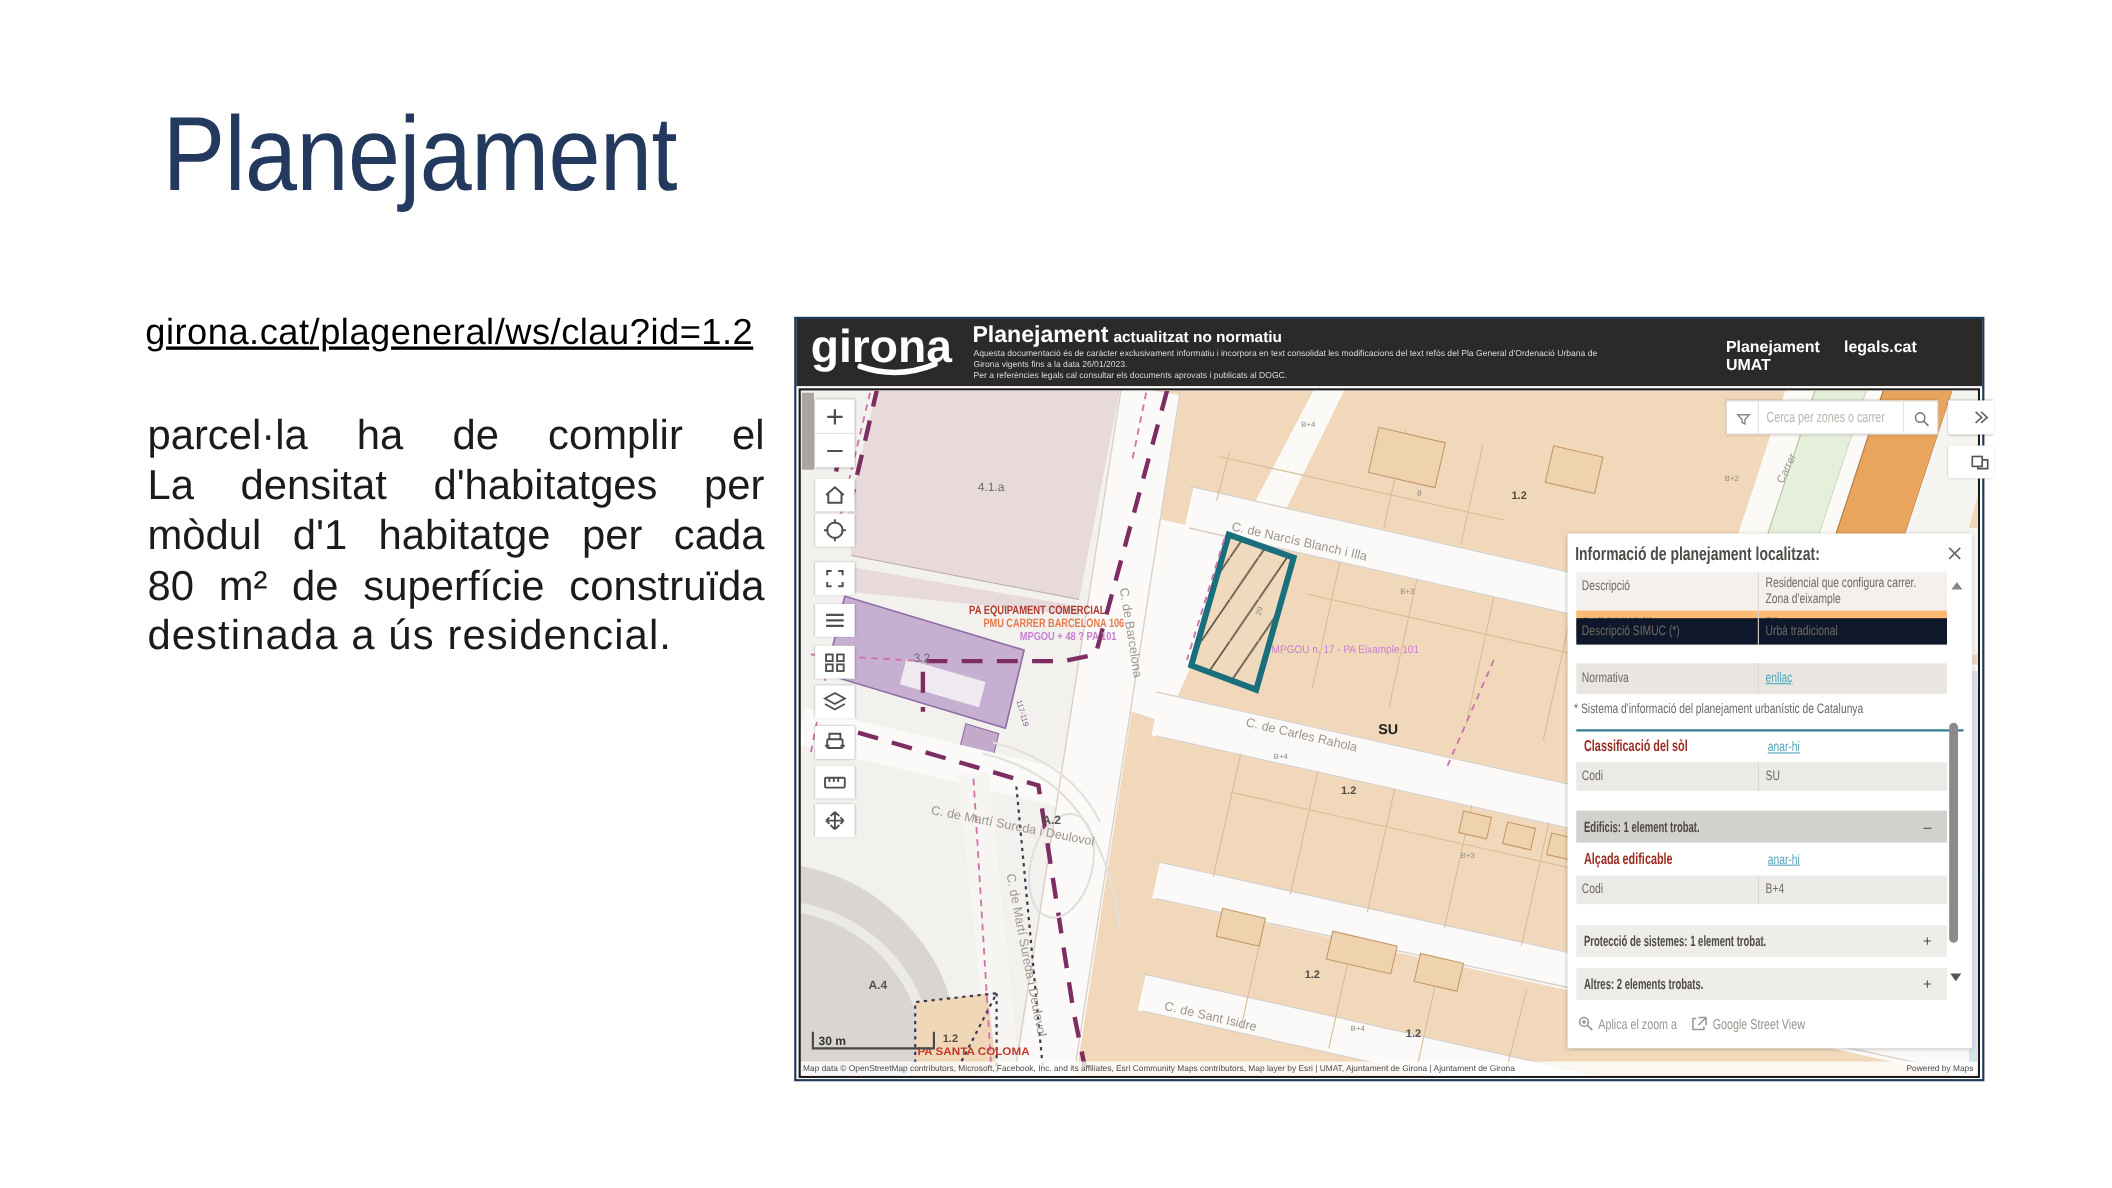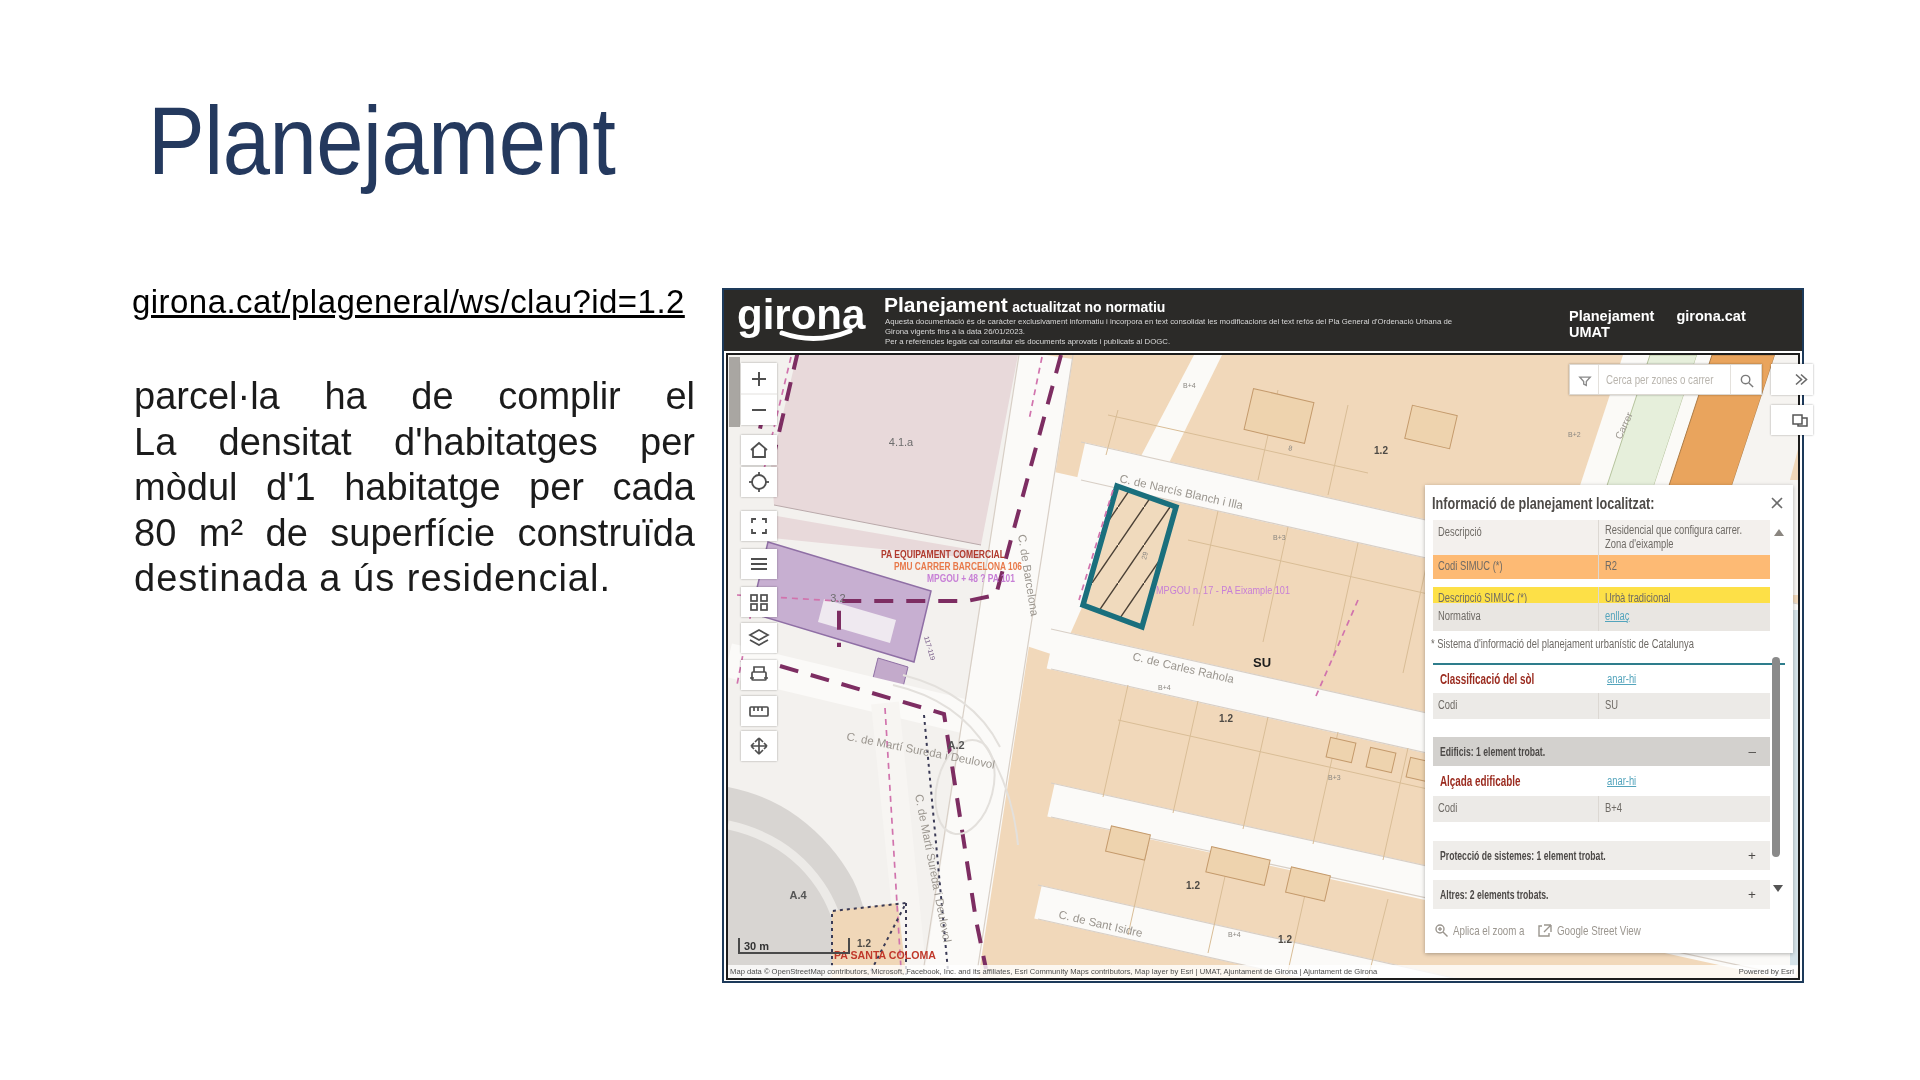--- a/index.html
+++ b/index.html
@@ -55,21 +55,21 @@
   <div id="hdr">
     <svg width="170" height="60" style="position:absolute;left:6px;top:0px" viewBox="0 0 170 60">
       <text x="7" y="39" font-family="Liberation Sans, sans-serif" font-size="42px" font-weight="bold" fill="#ffffff">girona</text>
       <path d="M52,43 Q86,55 120,41" fill="none" stroke="#ffffff" stroke-width="5" stroke-linecap="round"></path>
     </svg>
     <div style="position:absolute;left:160px;top:3px;color:#fff;white-space:nowrap;">
       <span style="font-size:21px;font-weight:bold;">Planejament</span>
       <span style="font-size:14px;font-weight:bold;">actualitzat no normatiu</span>
     </div>
     <div style="position:absolute;left:161px;top:27px;color:#d8d8d8;font-size:7.8px;line-height:9.8px;white-space:nowrap;">Aquesta documentació és de caràcter exclusivament informatiu i incorpora en text consolidat les modificacions del text refós del Pla General d'Ordenació Urbana de<br>Girona vigents fins a la data 26/01/2023.<br>Per a referències legals cal consultar els documents aprovats i publicats al DOGC.</div>
-    <div style="position:absolute;left:845px;top:18px;color:#fff;font-size:14.5px;font-weight:bold;">Planejament<span style="margin-left:22px;">girona.cat</span><br>UMAT</div>
+    <div style="position:absolute;left:845px;top:18px;color:#fff;font-size:14.5px;font-weight:bold;">Planejament<span style="margin-left:22px;">legals.cat</span><br>UMAT</div>
   </div>
 
   <div class="tbtn" style="top:73px;height:62px;">
     <svg width="36" height="62" viewBox="0 0 36 62" stroke="#4f4f4f" stroke-width="2">
       <line x1="11" y1="16" x2="25" y2="16"></line>
         <line x1="18" y1="9" x2="18" y2="23"></line>
       <line x1="0" y1="31" x2="36" y2="31" stroke="#e3e1de" stroke-width="1"></line>
       <line x1="11" y1="47" x2="25" y2="47"></line>
     </svg>
   </div>
@@ -324,41 +324,41 @@
         <text x="500" y="582">B+4</text>
         <text x="418" y="205" transform="rotate(-75 418 205)">29</text>
         <text x="560" y="95" transform="rotate(13 560 95)">8</text>
       </g>
 
       <g>
         <path d="M11,583 L11,598 L121,598 L121,583" fill="none" stroke="#4a4a4a" stroke-width="2"></path>
         <text x="16" y="595" font-size="11px" fill="#333" font-weight="bold">30 m</text>
       </g>
     </svg>
-    <div id="attrib">&nbsp;Map data © OpenStreetMap contributors, Microsoft, Facebook, Inc. and its affiliates, Esri Community Maps contributors, Map layer by Esri | UMAT, Ajuntament de Girona | Ajuntament de Girona<span style="position:absolute;right:4px;">Powered by Esri</span></div>
+    <div id="attrib">&nbsp;Map data © OpenStreetMap contributors, Microsoft, Facebook, Inc. and its affiliates, Esri Community Maps contributors, Map layer by Esri | UMAT, Ajuntament de Girona | Ajuntament de Girona<span style="position:absolute;right:4px;">Powered by Maps</span></div>
   </div>
 
   <div id="panel">
     <div style="position:absolute;left:7px;top:9px;font-size:17px;font-weight:bold;color:#4d4a47;"><span class="cnd2" style="transform:scaleX(0.745);">Informació de planejament localitzat:</span></div>
     <svg width="14" height="14" style="position:absolute;left:345px;top:11px" viewBox="0 0 14 14" stroke="#6b6b6b" stroke-width="1.6">
       <line x1="2" y1="2" x2="12" y2="12"></line>
         <line x1="12" y1="2" x2="2" y2="12"></line>
     </svg>
     <div style="position:absolute;left:349px;top:44px;width:0;height:0;border-left:5px solid transparent;border-right:5px solid transparent;border-bottom:7px solid #8a8680;"></div>
     <div class="row" style="top:35px;height:35px;background:#f3f0ed;">
       <div class="cdiv"></div>
         <span class="lab" style="top:5px;"><span class="cnd">Descripció</span></span>
       <span class="val" style="top:4px;line-height:13.5px;"><span class="cnd">Residencial que configura carrer.<br>Zona d'eixample</span></span>
     </div>
     <div class="row" style="top:70px;height:24px;background:#fdba74;">
       <div class="cdiv"></div>
         <span class="lab" style="top:4px;"><span class="cnd">Codi SIMUC (*)</span></span>
         <span class="val" style="top:4px;"><span class="cnd">R2</span></span>
     </div>
-    <div class="row" style="top:102px;height:24px;background:#fde047;">
+    <div class="row" style="top:77px;height:24px;background:#0f172a;">
       <div class="cdiv"></div>
         <span class="lab" style="top:4px;"><span class="cnd">Descripció SIMUC (*)</span></span>
         <span class="val" style="top:4px;"><span class="cnd">Urbà tradicional</span></span>
     </div>
     <div class="row" style="top:118px;height:28px;background:#e9e6e2;">
       <div class="cdiv"></div>
         <span class="lab" style="top:6px;"><span class="cnd">Normativa</span></span>
         <span class="val" style="top:6px;color:#53a4bc;"><span class="cnd" style="text-decoration:underline;">enllaç</span></span>
     </div>
     <div style="position:absolute;left:6px;top:152px;font-size:12.5px;"><span class="cnd">* Sistema d'informació del planejament urbanístic de Catalunya</span></div>

